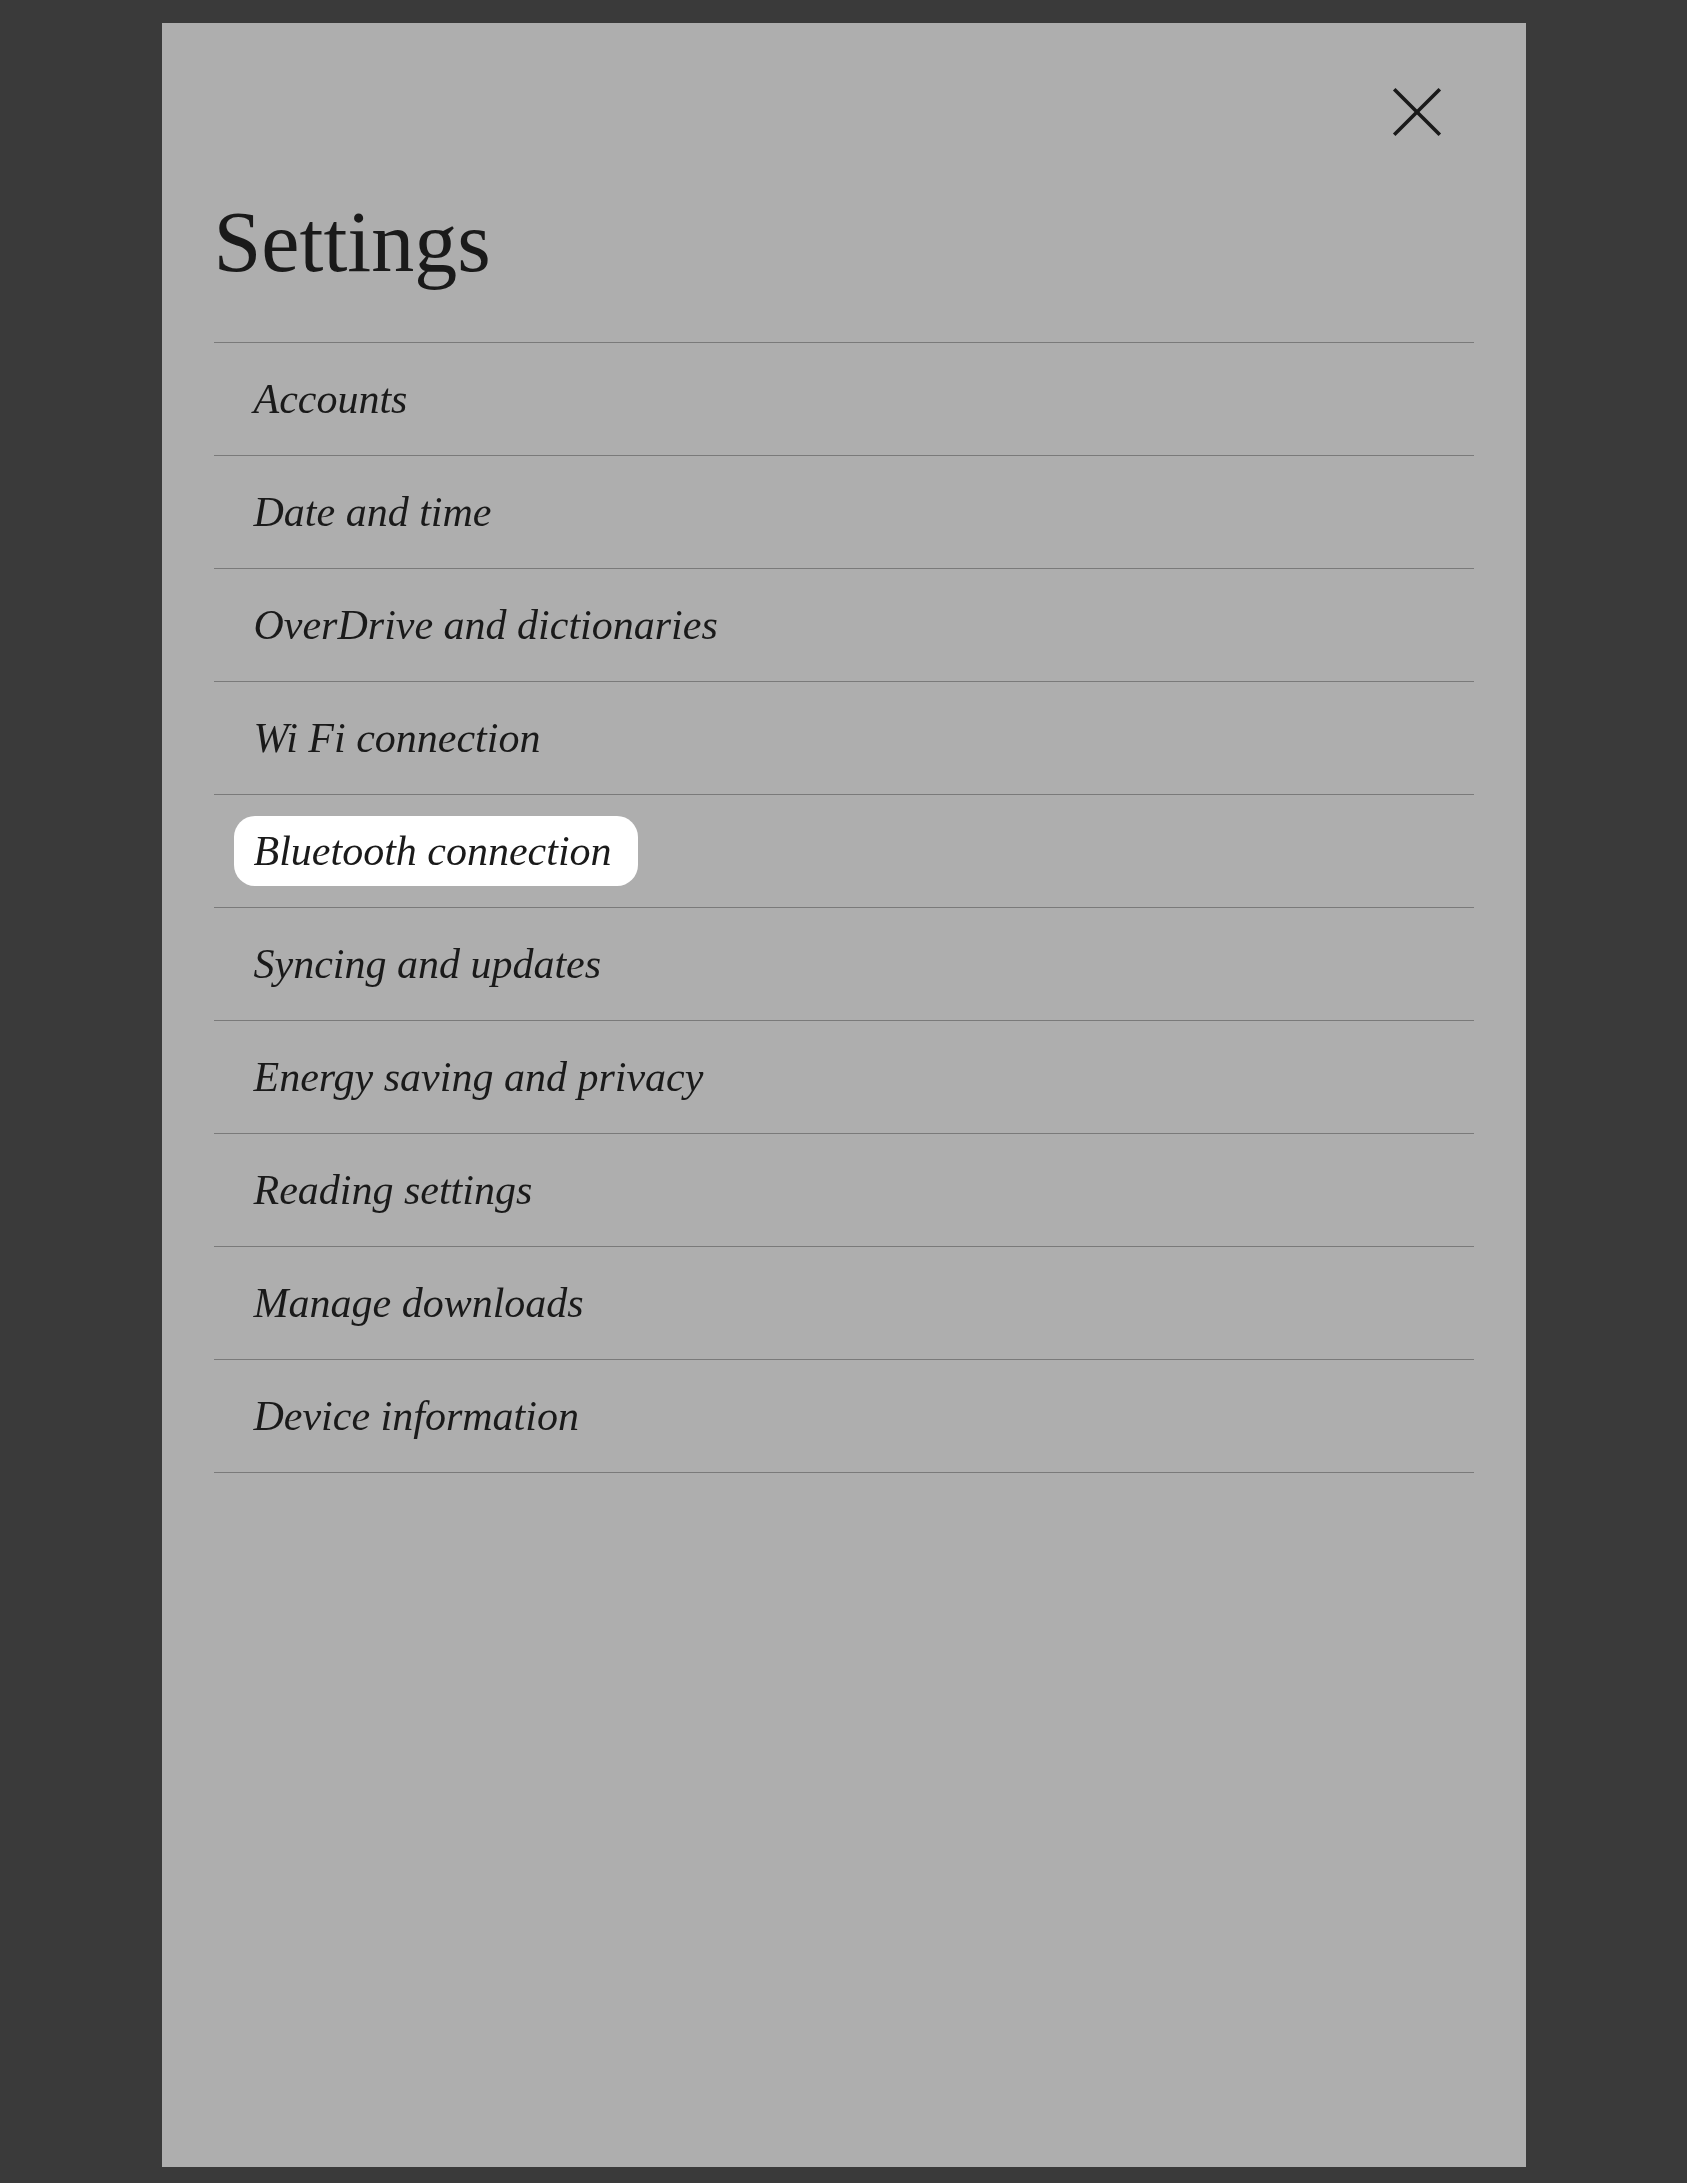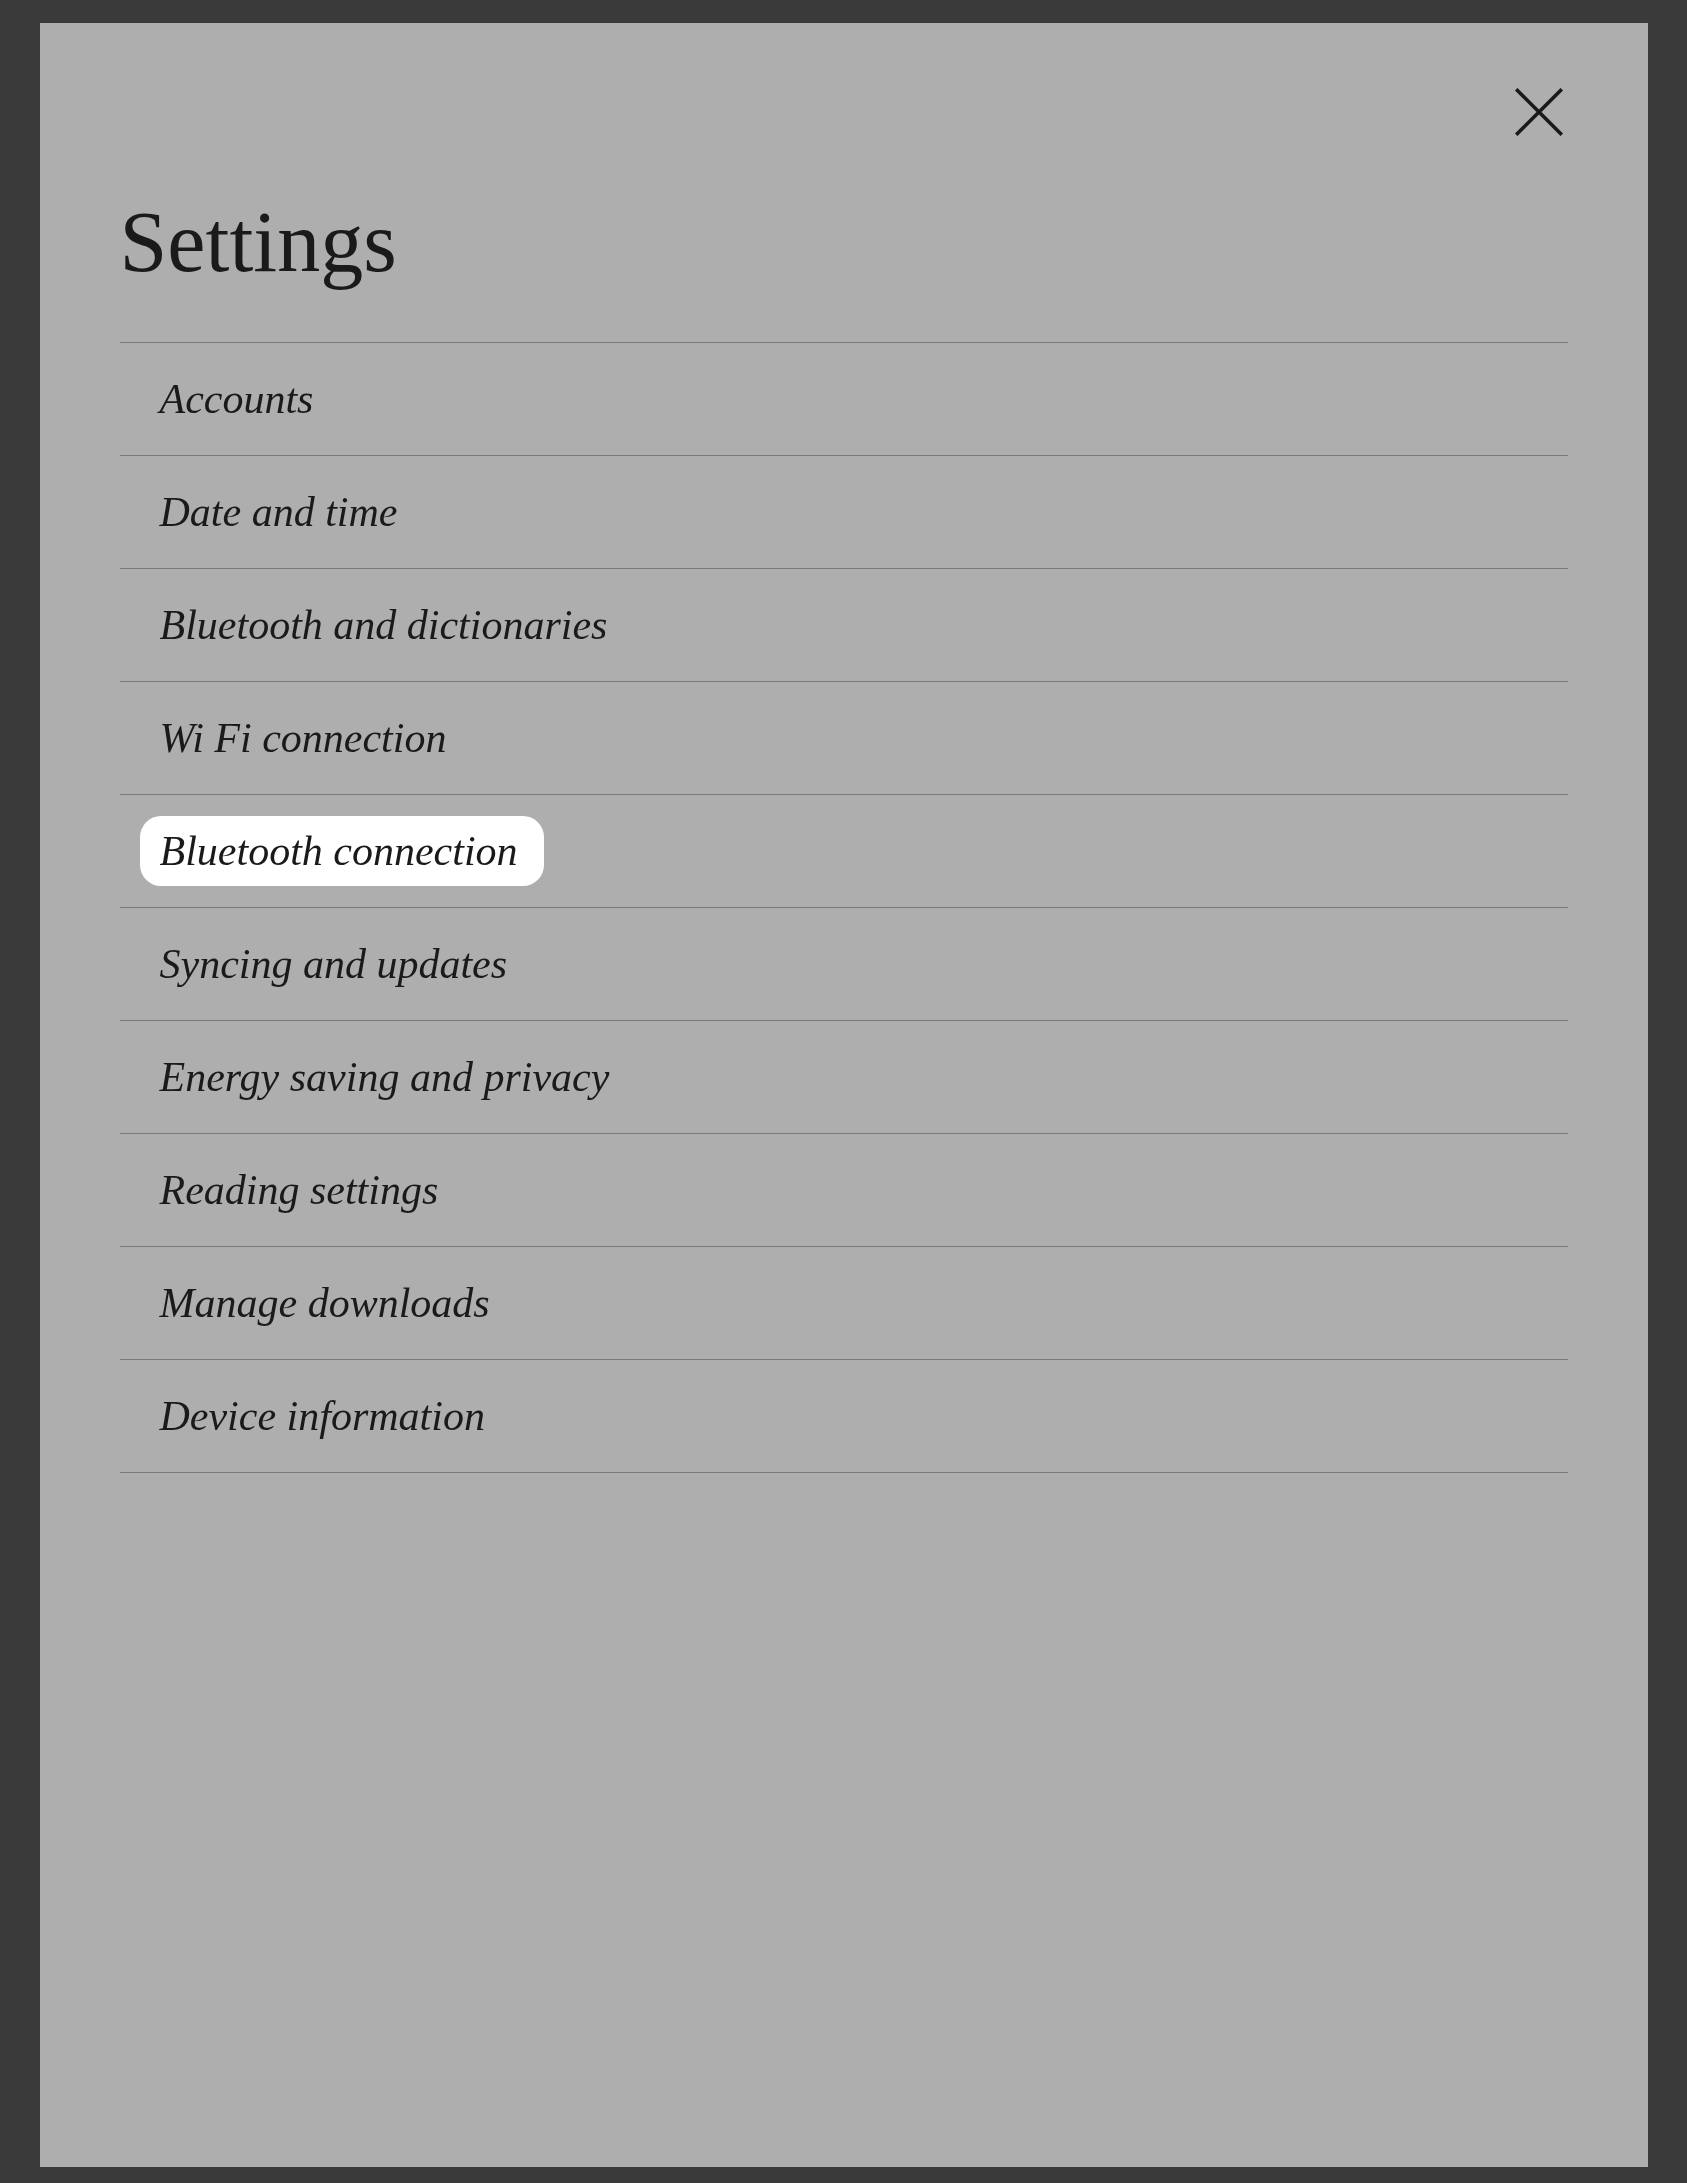--- a/index.html
+++ b/index.html
@@ -13,25 +13,25 @@
       height: 2183px;
       background: #3a3a3a;
       font-family: Georgia, 'Times New Roman', serif;
       display: flex;
       justify-content: center;
       align-items: flex-start;
       padding-top: 23px;
     }
     
     .panel {
-      width: 1608px;
+      width: 1364px;
       height: 2144px;
       background: #aeaeae;
       position: relative;
-      padding: 0 80px;
+      padding: 0 52px;
     }
     
     .close-btn {
       position: absolute;
       top: 56px;
       right: 76px;
       width: 66px;
       height: 66px;
       cursor: pointer;
       display: flex;
@@ -101,21 +101,21 @@
   <h1 class="title">Settings</h1>
 
   <ul class="settings-list">
     <li class="settings-item">
       <span>Accounts</span>
     </li>
     <li class="settings-item">
       <span>Date and time</span>
     </li>
     <li class="settings-item">
-      <span>Bluetooth and dictionaries</span>
+      <span>OverDrive and dictionaries</span>
     </li>
     <li class="settings-item">
       <span>Wi Fi connection</span>
     </li>
     <li class="settings-item highlighted">
       <span class="highlight-wrap">
         <span>Bluetooth connection</span>
       </span>
     </li>
     <li class="settings-item">

